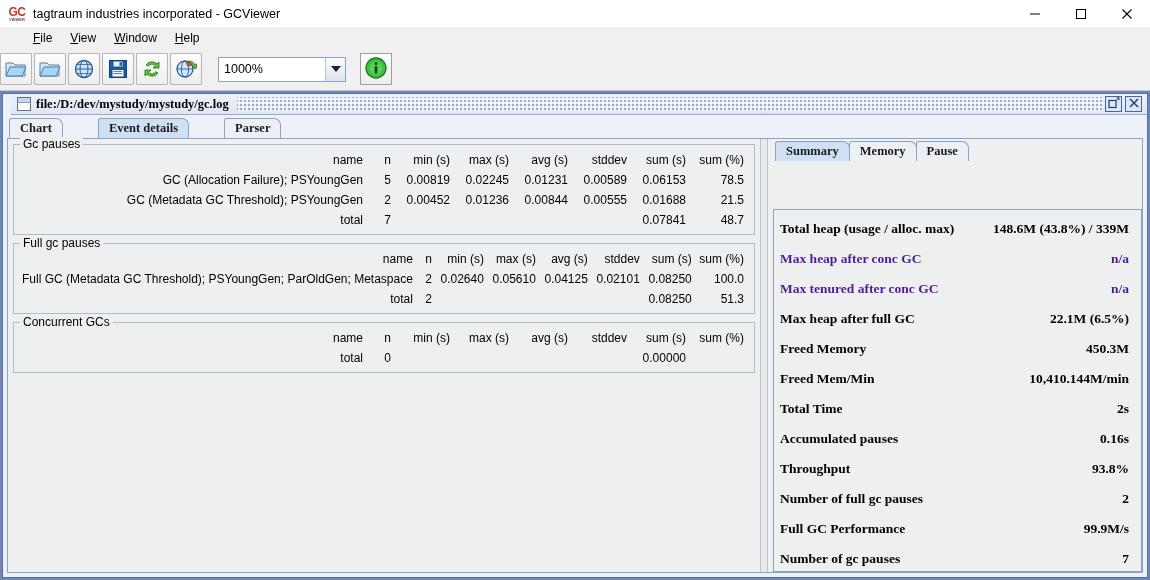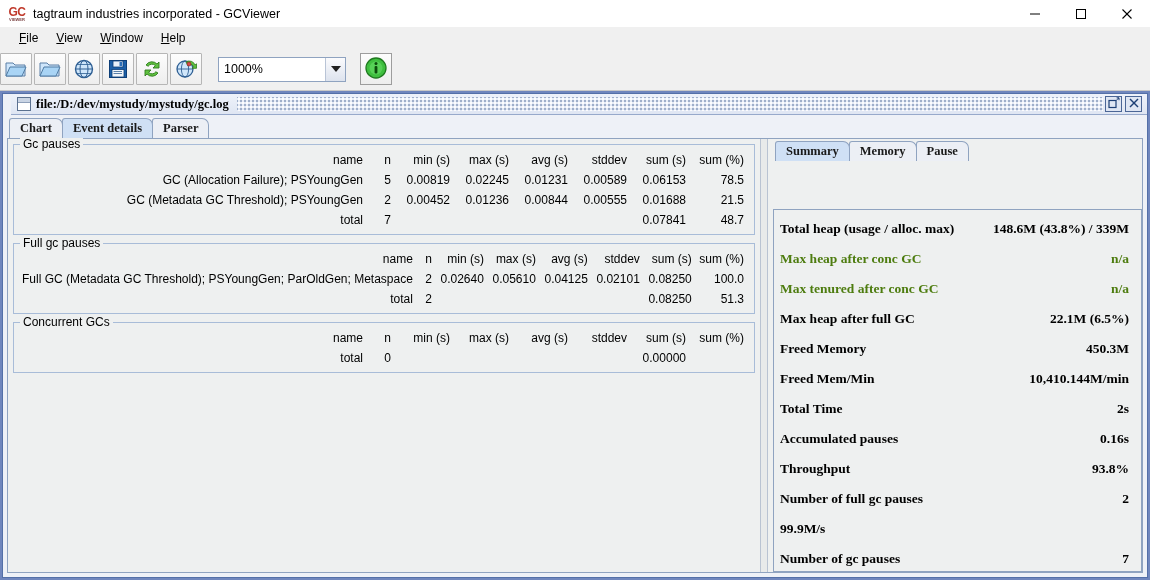--- a/index.html
+++ b/index.html
@@ -50,21 +50,21 @@
     display: flex; align-items: center; justify-content: center;
     background: #ffffff;
   }
   .win-btn svg { display: block; }
 
   
   .menubar {
     height: 21px;
     background: #f0f0f0;
     display: flex; align-items: center;
-    padding-left: 10px;
+    padding-left: 24px;
     border-bottom: 0px;
   }
   .menu-item {
     padding: 2px 9px;
     font-size: 12px;
     color: #000;
     white-space: nowrap;
   }
   .menu-item u { text-decoration: underline; }
 
@@ -180,20 +180,21 @@
     flex: none;
   }
 
   
   .tabstrip {
     height: 23px;
     background: #eef1f7;
     display: flex; align-items: flex-end;
     padding-left: 6px;
     position: relative;
+    gap: 36px;
   }
   .tab {
     height: 20px;
     padding: 0 10px;
     display: flex; align-items: center;
     font-size: 12.5px; font-weight: bold;
     font-family: "Liberation Serif", serif;
     color: #1a1a1a;
     background: #eceff5;
     border: 1px solid #8fa3c0;
@@ -304,21 +305,21 @@
   }
   .srow {
     display: flex; align-items: baseline;
     height: 30px;
     font-family: "Liberation Serif", serif;
     font-size: 13.5px;
     font-weight: bold;
     color: #000000;
     padding-top: 5px;
   }
-  .srow.dim { color: #4d7c0f; }
+  .srow.dim { color: #4c1d95; }
   .srow .k { flex: 1; white-space: nowrap; }
   .srow .v { white-space: nowrap; padding-right: 4px;}
 </style>
 </head>
 <body>
 
 <div class="titlebar">
   <div class="app-icon">
     <span class="gc">GC</span>
     <span class="vw">VIEWER</span>
@@ -630,20 +631,21 @@
           </div>
           <div class="srow">
             <span class="k">Throughput</span>
             <span class="v">93.8%</span>
           </div>
           <div class="srow">
             <span class="k">Number of full gc pauses</span>
             <span class="v">2</span>
           </div>
           <div class="srow">
+            <span class="k">Full GC Performance</span>
             <span class="v">99.9M/s</span>
           </div>
           <div class="srow">
             <span class="k">Number of gc pauses</span>
             <span class="v">7</span>
           </div>
           <div class="srow">
             <span class="k">GC Performance</span>
             <span class="v">5,636.9M/s</span>
           </div>

